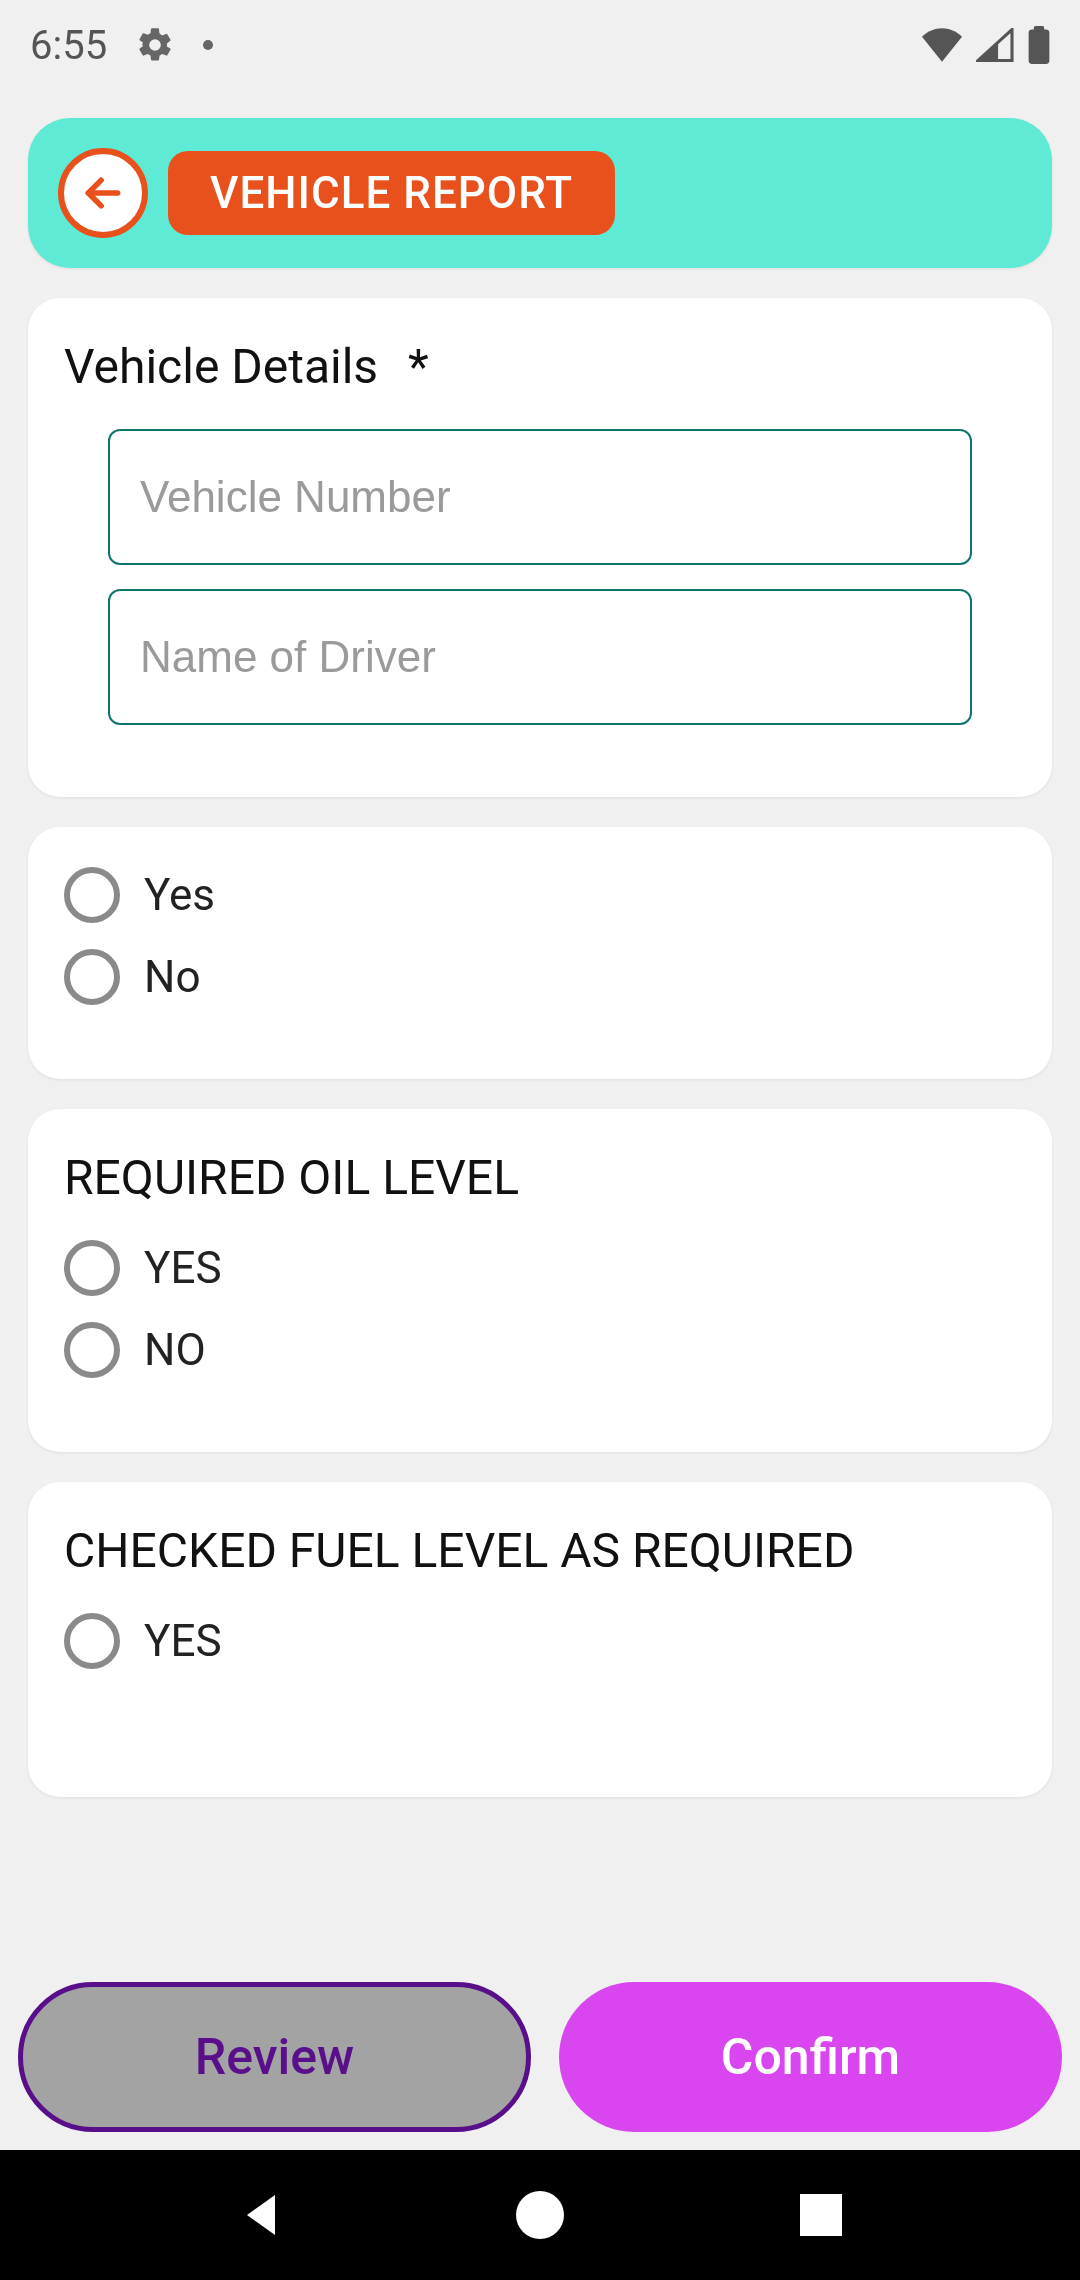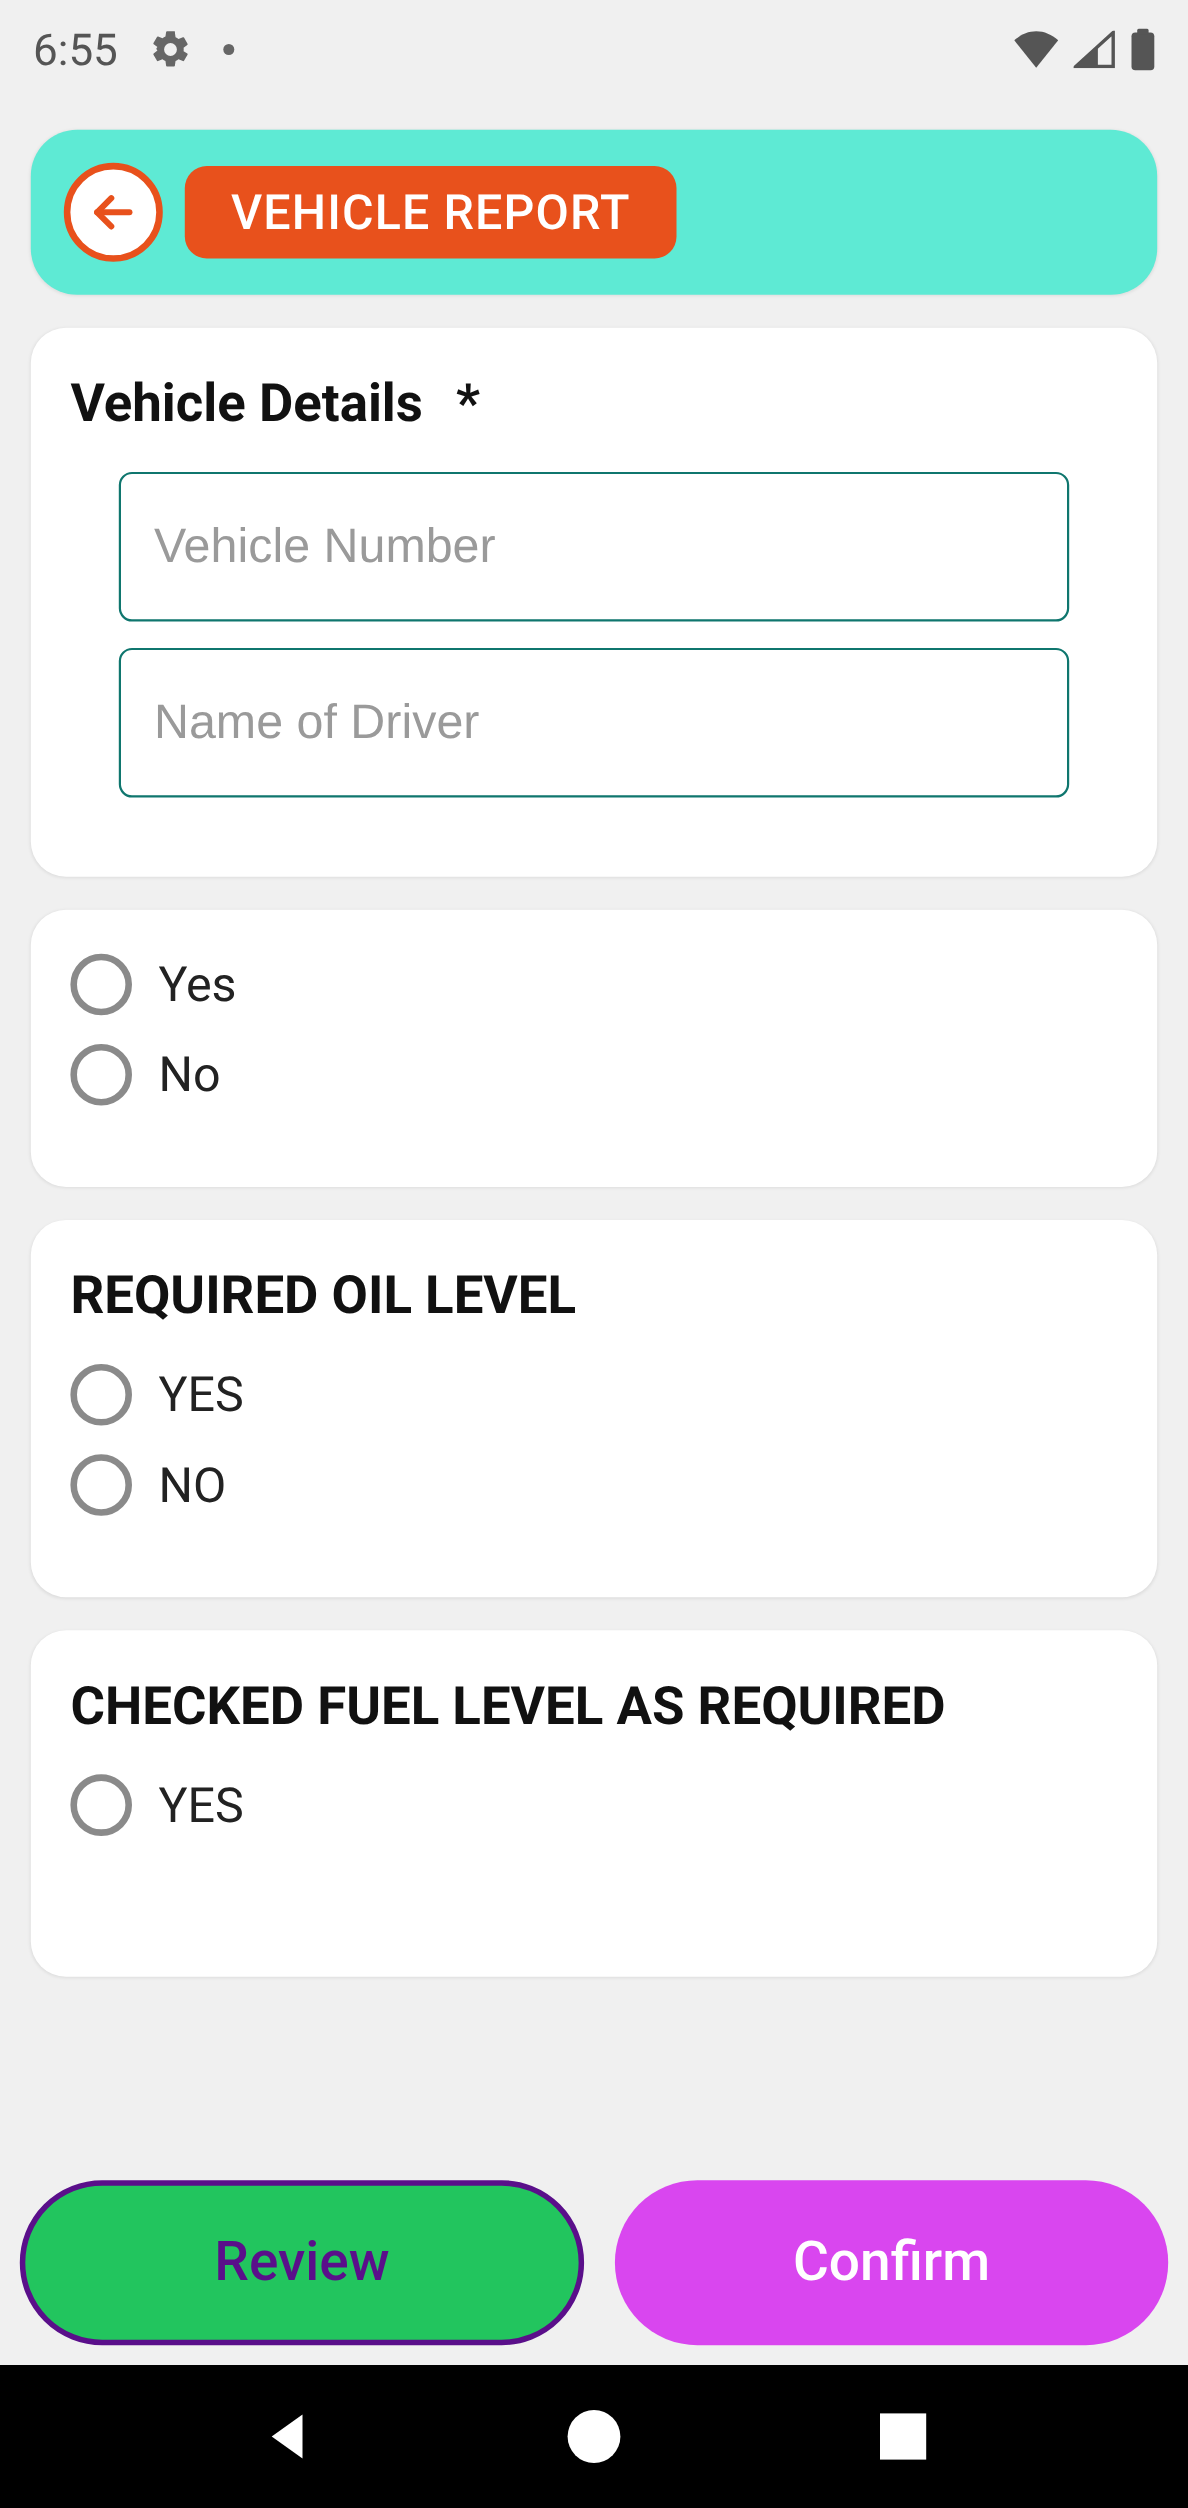--- a/index.html
+++ b/index.html
@@ -63,21 +63,21 @@
 
     .card {
       background: #fff;
       border-radius: 32px;
       padding: 40px 36px 48px 36px;
       margin-bottom: 30px;
       box-shadow: 0 1px 3px rgba(0,0,0,0.08);
     }
     .card-title {
       font-size: 48px;
-      font-weight: 700;
+      font-weight: 400;
       color: #111;
       margin-bottom: 34px;
     }
     .req-star { margin-left: 18px; }
 
     .input-group { padding: 0 44px; }
     .text-input {
       width: 100%;
       height: 136px;
       border: 2px solid #0f766e;
@@ -117,21 +117,21 @@
       flex: 1;
       height: 150px;
       border-radius: 80px;
       display: flex;
       align-items: center;
       justify-content: center;
       font-size: 50px;
       font-weight: 500;
     }
     .btn-outline {
-      background: #22c55e;
+      background: #a3a3a3;
       border: 5px solid #5a0f8a;
       color: #5a0f8a;
     }
     .btn-fill {
       background: #d946ef;
       color: #fff;
     }
 
     .nav-bar {
       height: 130px;

